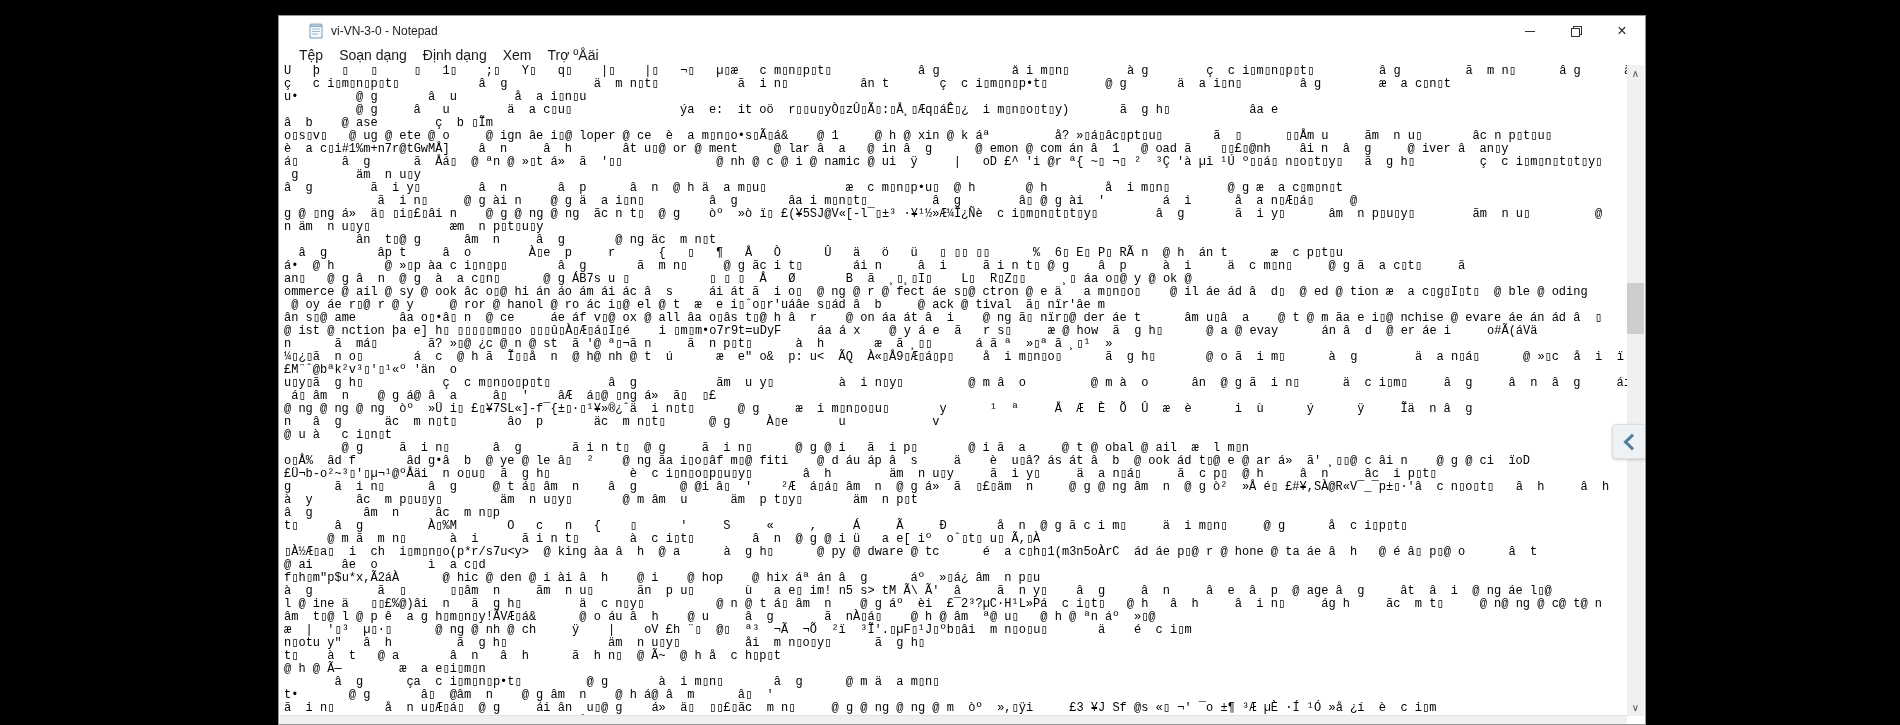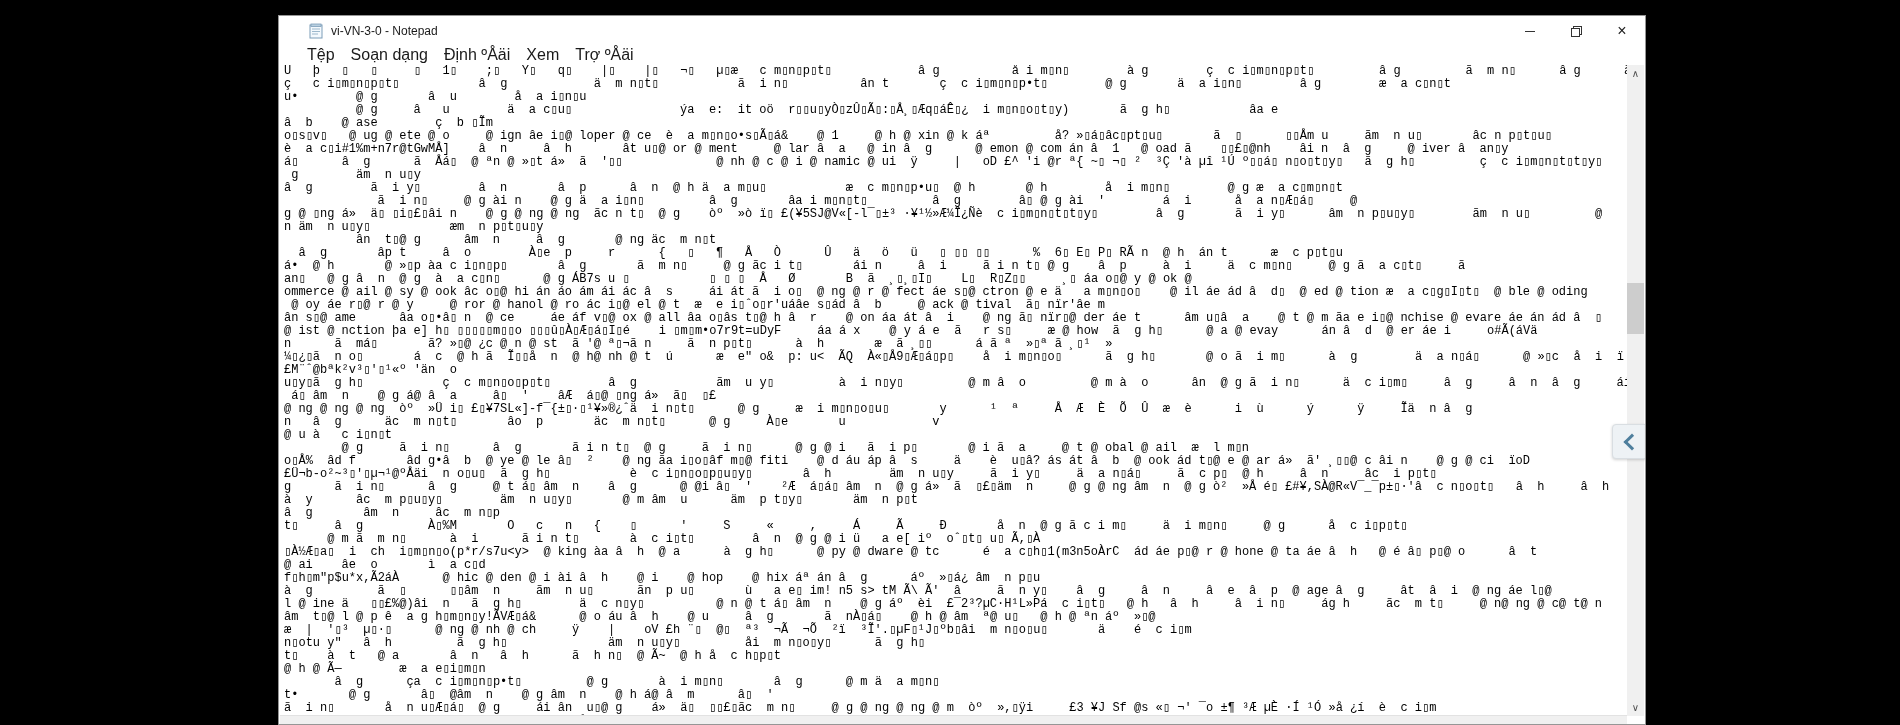--- a/index.html
+++ b/index.html
@@ -16,21 +16,21 @@
   .app-icon{margin-left:9px;width:16px;height:16px;flex:0 0 auto;}
   .title-text{margin-left:7px;font-size:12px;color:#1a1a1a;white-space:nowrap;}
   .controls{margin-left:auto;display:flex;height:30px;}
   .ctrl{width:46px;height:30px;display:flex;align-items:center;justify-content:center;cursor:default;}
   .min-glyph{display:block;width:10px;height:0;border-top:1px solid #333;}
   .restore-glyph{position:relative;width:11px;height:11px;}
   .restore-glyph::before{content:"";position:absolute;left:2px;top:0;width:7px;height:7px;border:1px solid #333;background:#fff;}
   .restore-glyph::after{content:"";position:absolute;left:0;top:2px;width:7px;height:7px;border:1px solid #333;background:#fff;}
   .close-glyph{font-size:16px;line-height:16px;color:#222;font-weight:400;}
   
-  .menubar{height:19px;display:flex;align-items:center;padding-left:20px;background:#fff;font-size:16px;color:#1a1a1a;}
+  .menubar{height:19px;display:flex;align-items:center;padding-left:12px;background:#fff;font-size:14px;color:#1a1a1a;}
   .menu-item{padding:1px 8px 2px 8px;white-space:nowrap;}
   
   .editarea{
     position:absolute;left:1px;top:49px;right:18px;bottom:8px;overflow:hidden;background:#fff;
   }
   .editarea pre{
     margin:0;padding:0 0 0 4px;
     font-family:"Liberation Mono","DejaVu Sans Mono",monospace;
     font-size:12px;line-height:13px;color:#000;white-space:pre;
   }
@@ -74,21 +74,21 @@
       </div>
       <div class="ctrl">
         <span class="close-glyph">×</span>
       </div>
     </div>
   </div>
 
   <div class="menubar">
     <span class="menu-item">Tệp</span>
     <span class="menu-item">Soạn dạng</span>
-    <span class="menu-item">Định ºÅäi</span>
+    <span class="menu-item">Định dạng</span>
     <span class="menu-item">Xem</span>
     <span class="menu-item">Trợ ºÅäi</span>
   </div>
 
   <div class="editarea">
     <pre>Ú   þ   ▯   ▯     ▯   1▯    ;▯   Y▯   q▯    |▯    |▯   ¬▯   µ▯æ   c m▯n▯p▯t▯            â g          å i m▯n▯        à g        ç  c i▯m▯n▯p▯t▯         â g         ã  m n▯      â g      ã  i n▯      â g      â  i
 ç   c i▯m▯n▯p▯t▯           â  g            ä  m n▯t▯           ã  i n▯          ân t       ç  c i▯m▯n▯p•t▯        @ g       ä  a i▯n▯        â g        æ  a c▯n▯t
 u•        @ g       â  u        å  a i▯n▯u
           @ g     â   u        ä  a c▯u▯               ýa  e:  it oö  r▯▯u▯yÒ▯zÛ▯Ã▯:▯Å¸▯Æq▯áÊ▯¿  i m▯n▯o▯t▯y)       ã  g h▯           âa e
 â  b    @ ase        ç  b ▯Ĩm

